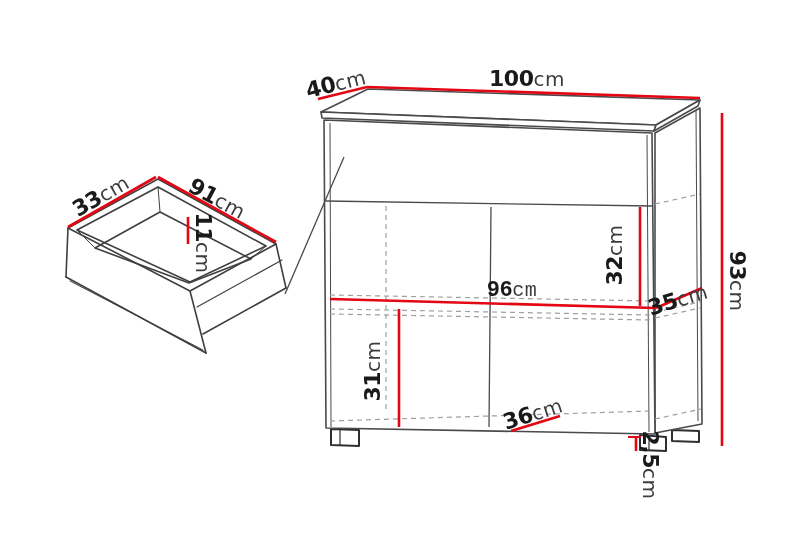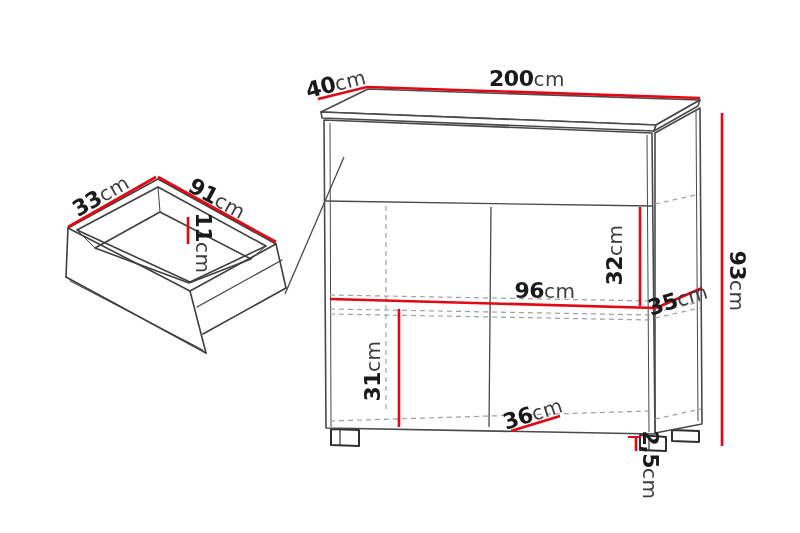--- a/index.html
+++ b/index.html
@@ -14,21 +14,21 @@
   }
   .dim .v{font-weight:bold;font-size:22px;letter-spacing:-0.5px;color:#1a1a1a;}
   .dim .u{font-weight:normal;font-size:20px;letter-spacing:0.5px;color:#3c3c3c;}
   
   #d-top-depth          {left:336px;top:84px; transform:translate(-50%,-50%) rotate(-14deg);}
   #d-top-width          {left:527px;top:79px; transform:translate(-50%,-50%);}
   #d-drawer-depth       {left:101px;top:196px;transform:translate(-50%,-50%) rotate(-30deg);}
   #d-drawer-width       {left:217px;top:199px;transform:translate(-50%,-50%) rotate(28deg);}
   #d-drawer-inner-height{left:203px;top:243px;transform:translate(-50%,-50%) rotate(90deg);}
   #d-upper-section      {left:615px;top:255px;transform:translate(-50%,-50%) rotate(-90deg);}
-  #d-inner-width        {left:545px;top:291px;transform:translate(-50%,-50%);}
+  #d-inner-width        {left:512px;top:291px;transform:translate(-50%,-50%);font-family:Liberation Mono, monospace;}
   #d-side-inner-depth   {left:678px;top:300px;transform:translate(-50%,-50%) rotate(-17deg);}
   #d-lower-section      {left:373px;top:371px;transform:translate(-50%,-50%) rotate(-90deg);}
   #d-bottom-inner-depth {left:533px;top:414px;transform:translate(-50%,-50%) rotate(-18deg);}
   #d-foot-height        {left:650px;top:465px;transform:translate(-50%,-50%) rotate(90deg);}
   #d-total-height       {left:737px;top:281px;transform:translate(-50%,-50%) rotate(90deg);}
 </style>
 </head>
 <body>
 
 <div class="stage">
@@ -107,21 +107,21 @@
       <line x1="68" y1="227" x2="156" y2="177"></line>
       <line x1="158" y1="177" x2="276" y2="242"></line>
       <line x1="188" y1="217" x2="188" y2="244"></line>
     </g>
   </svg>
 
   <div class="dim" id="d-top-depth">
     <span class="v">40</span><span class="u">cm</span>
   </div>
   <div class="dim" id="d-top-width">
-    <span class="v">200</span><span class="u">cm</span>
+    <span class="v">100</span><span class="u">cm</span>
   </div>
   <div class="dim" id="d-drawer-depth">
     <span class="v">33</span><span class="u">cm</span>
   </div>
   <div class="dim" id="d-drawer-width">
     <span class="v">91</span><span class="u">cm</span>
   </div>
   <div class="dim" id="d-drawer-inner-height">
     <span class="v">11</span><span class="u">cm</span>
   </div>

